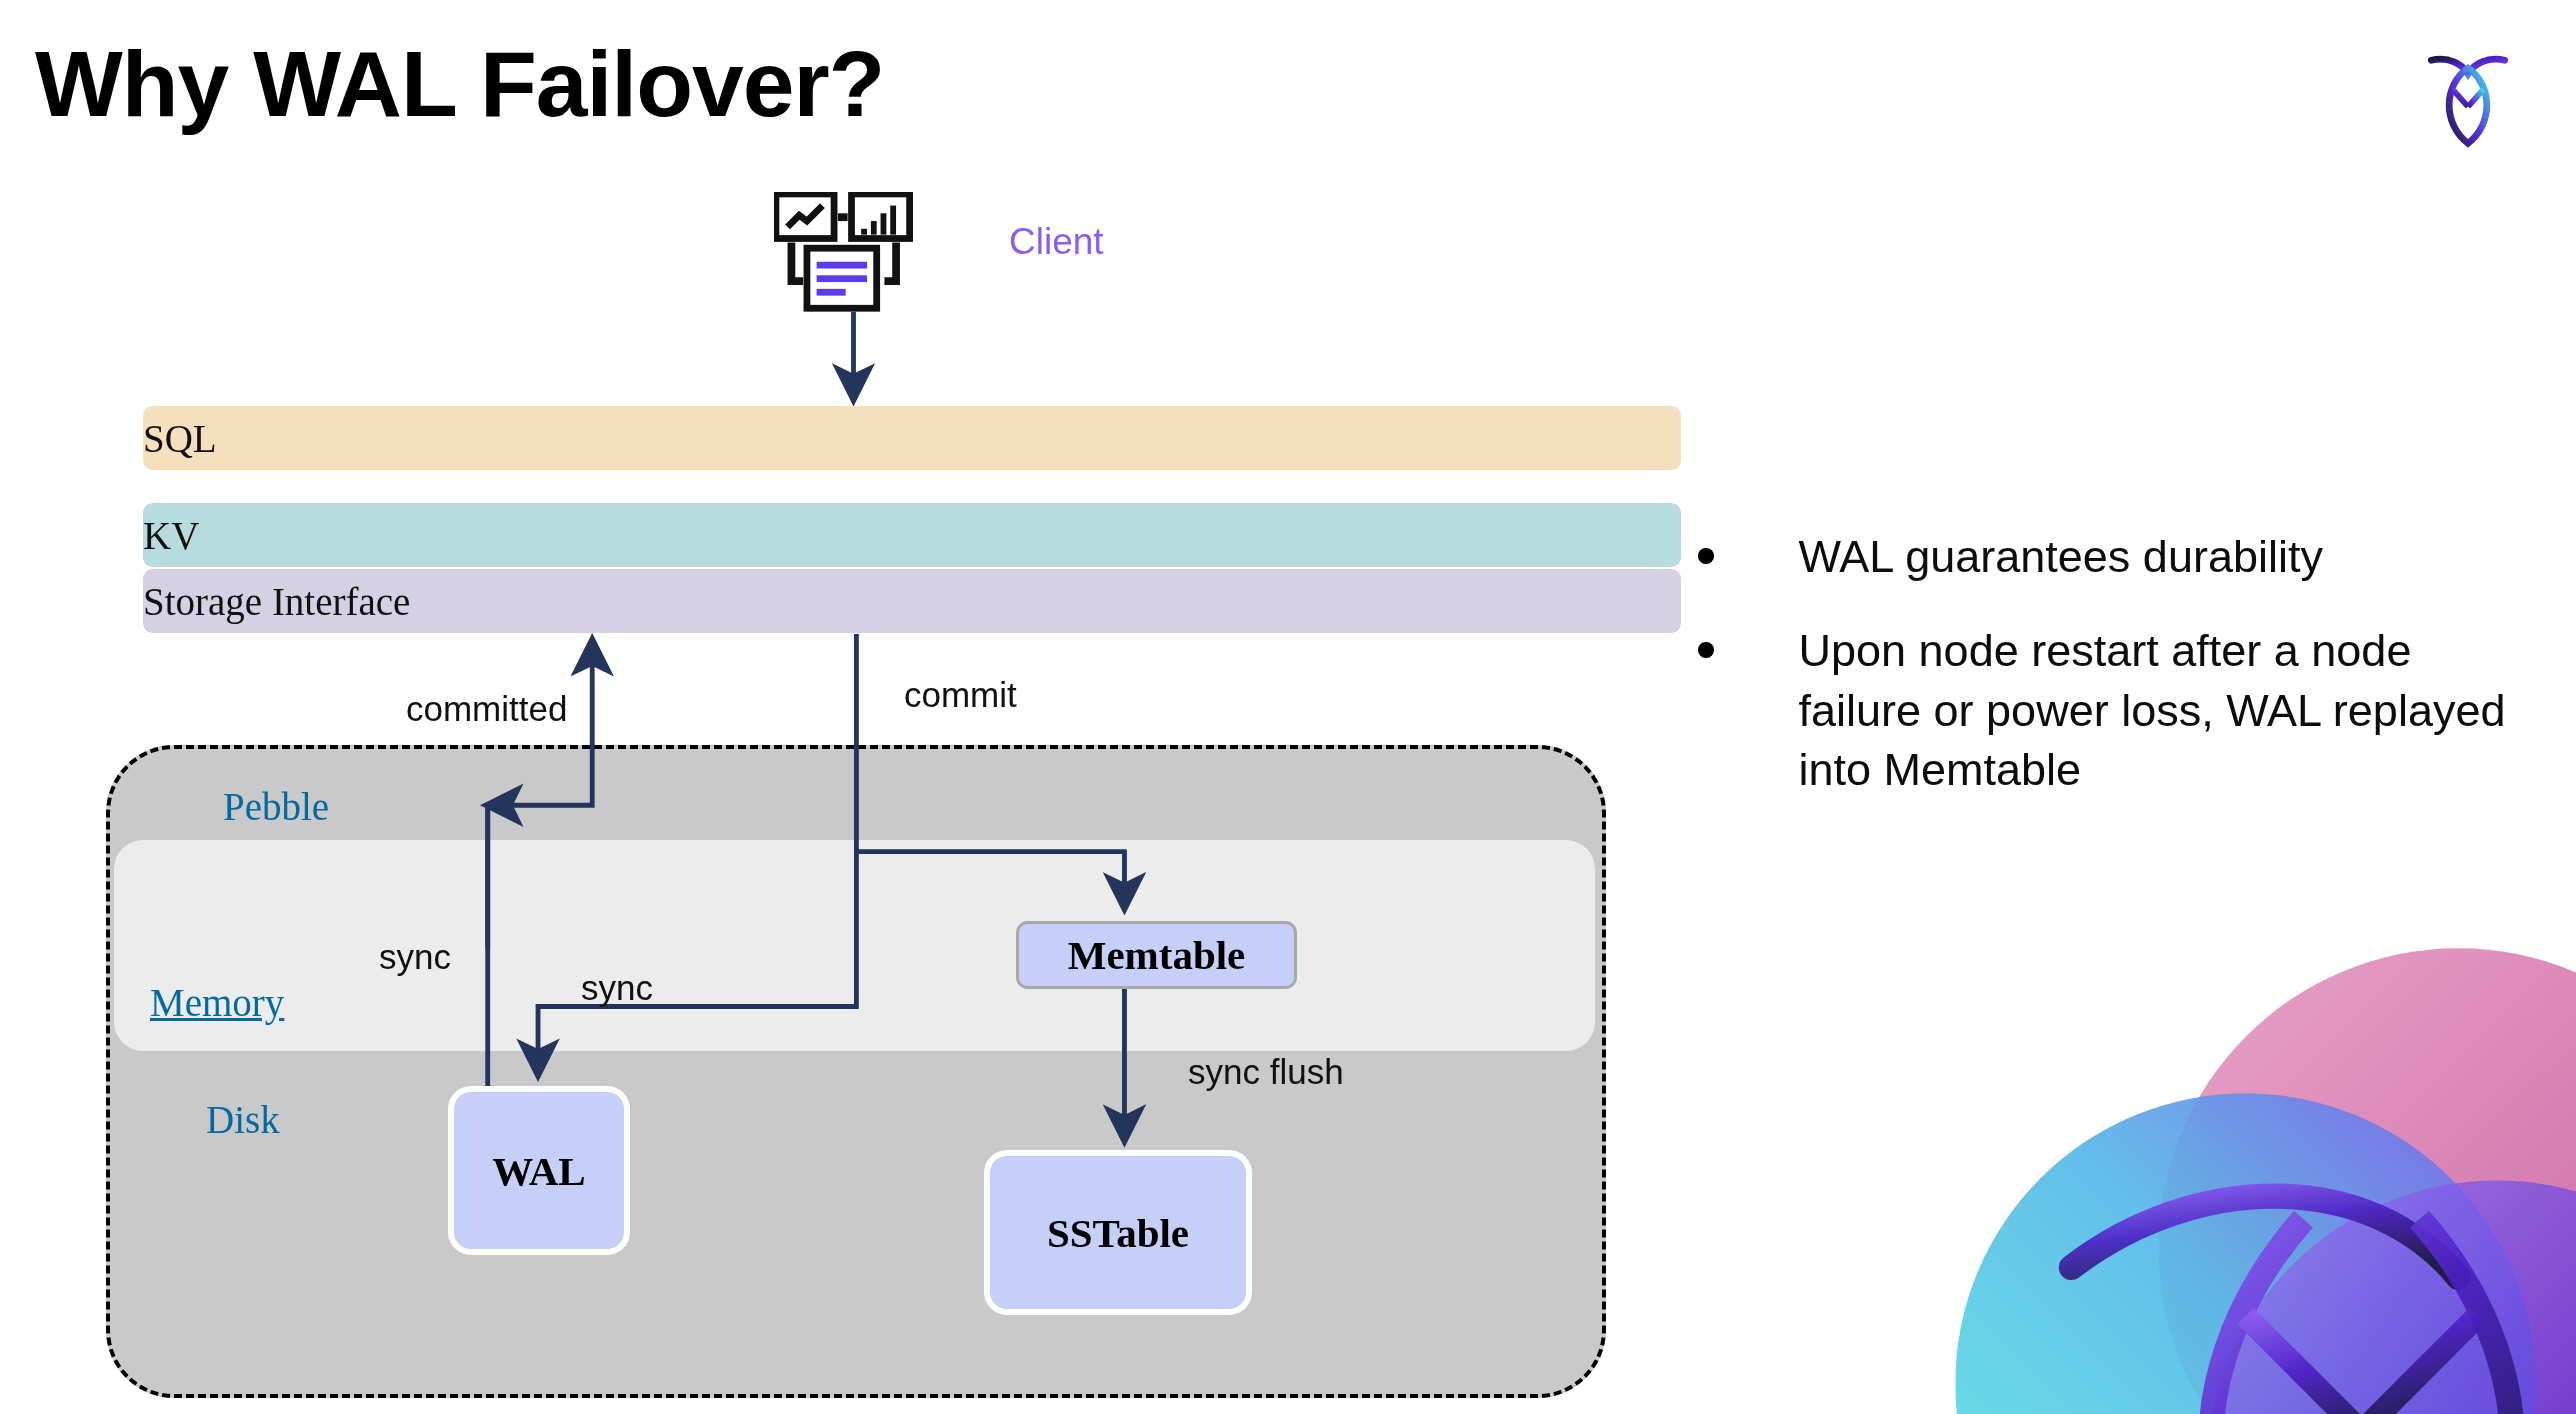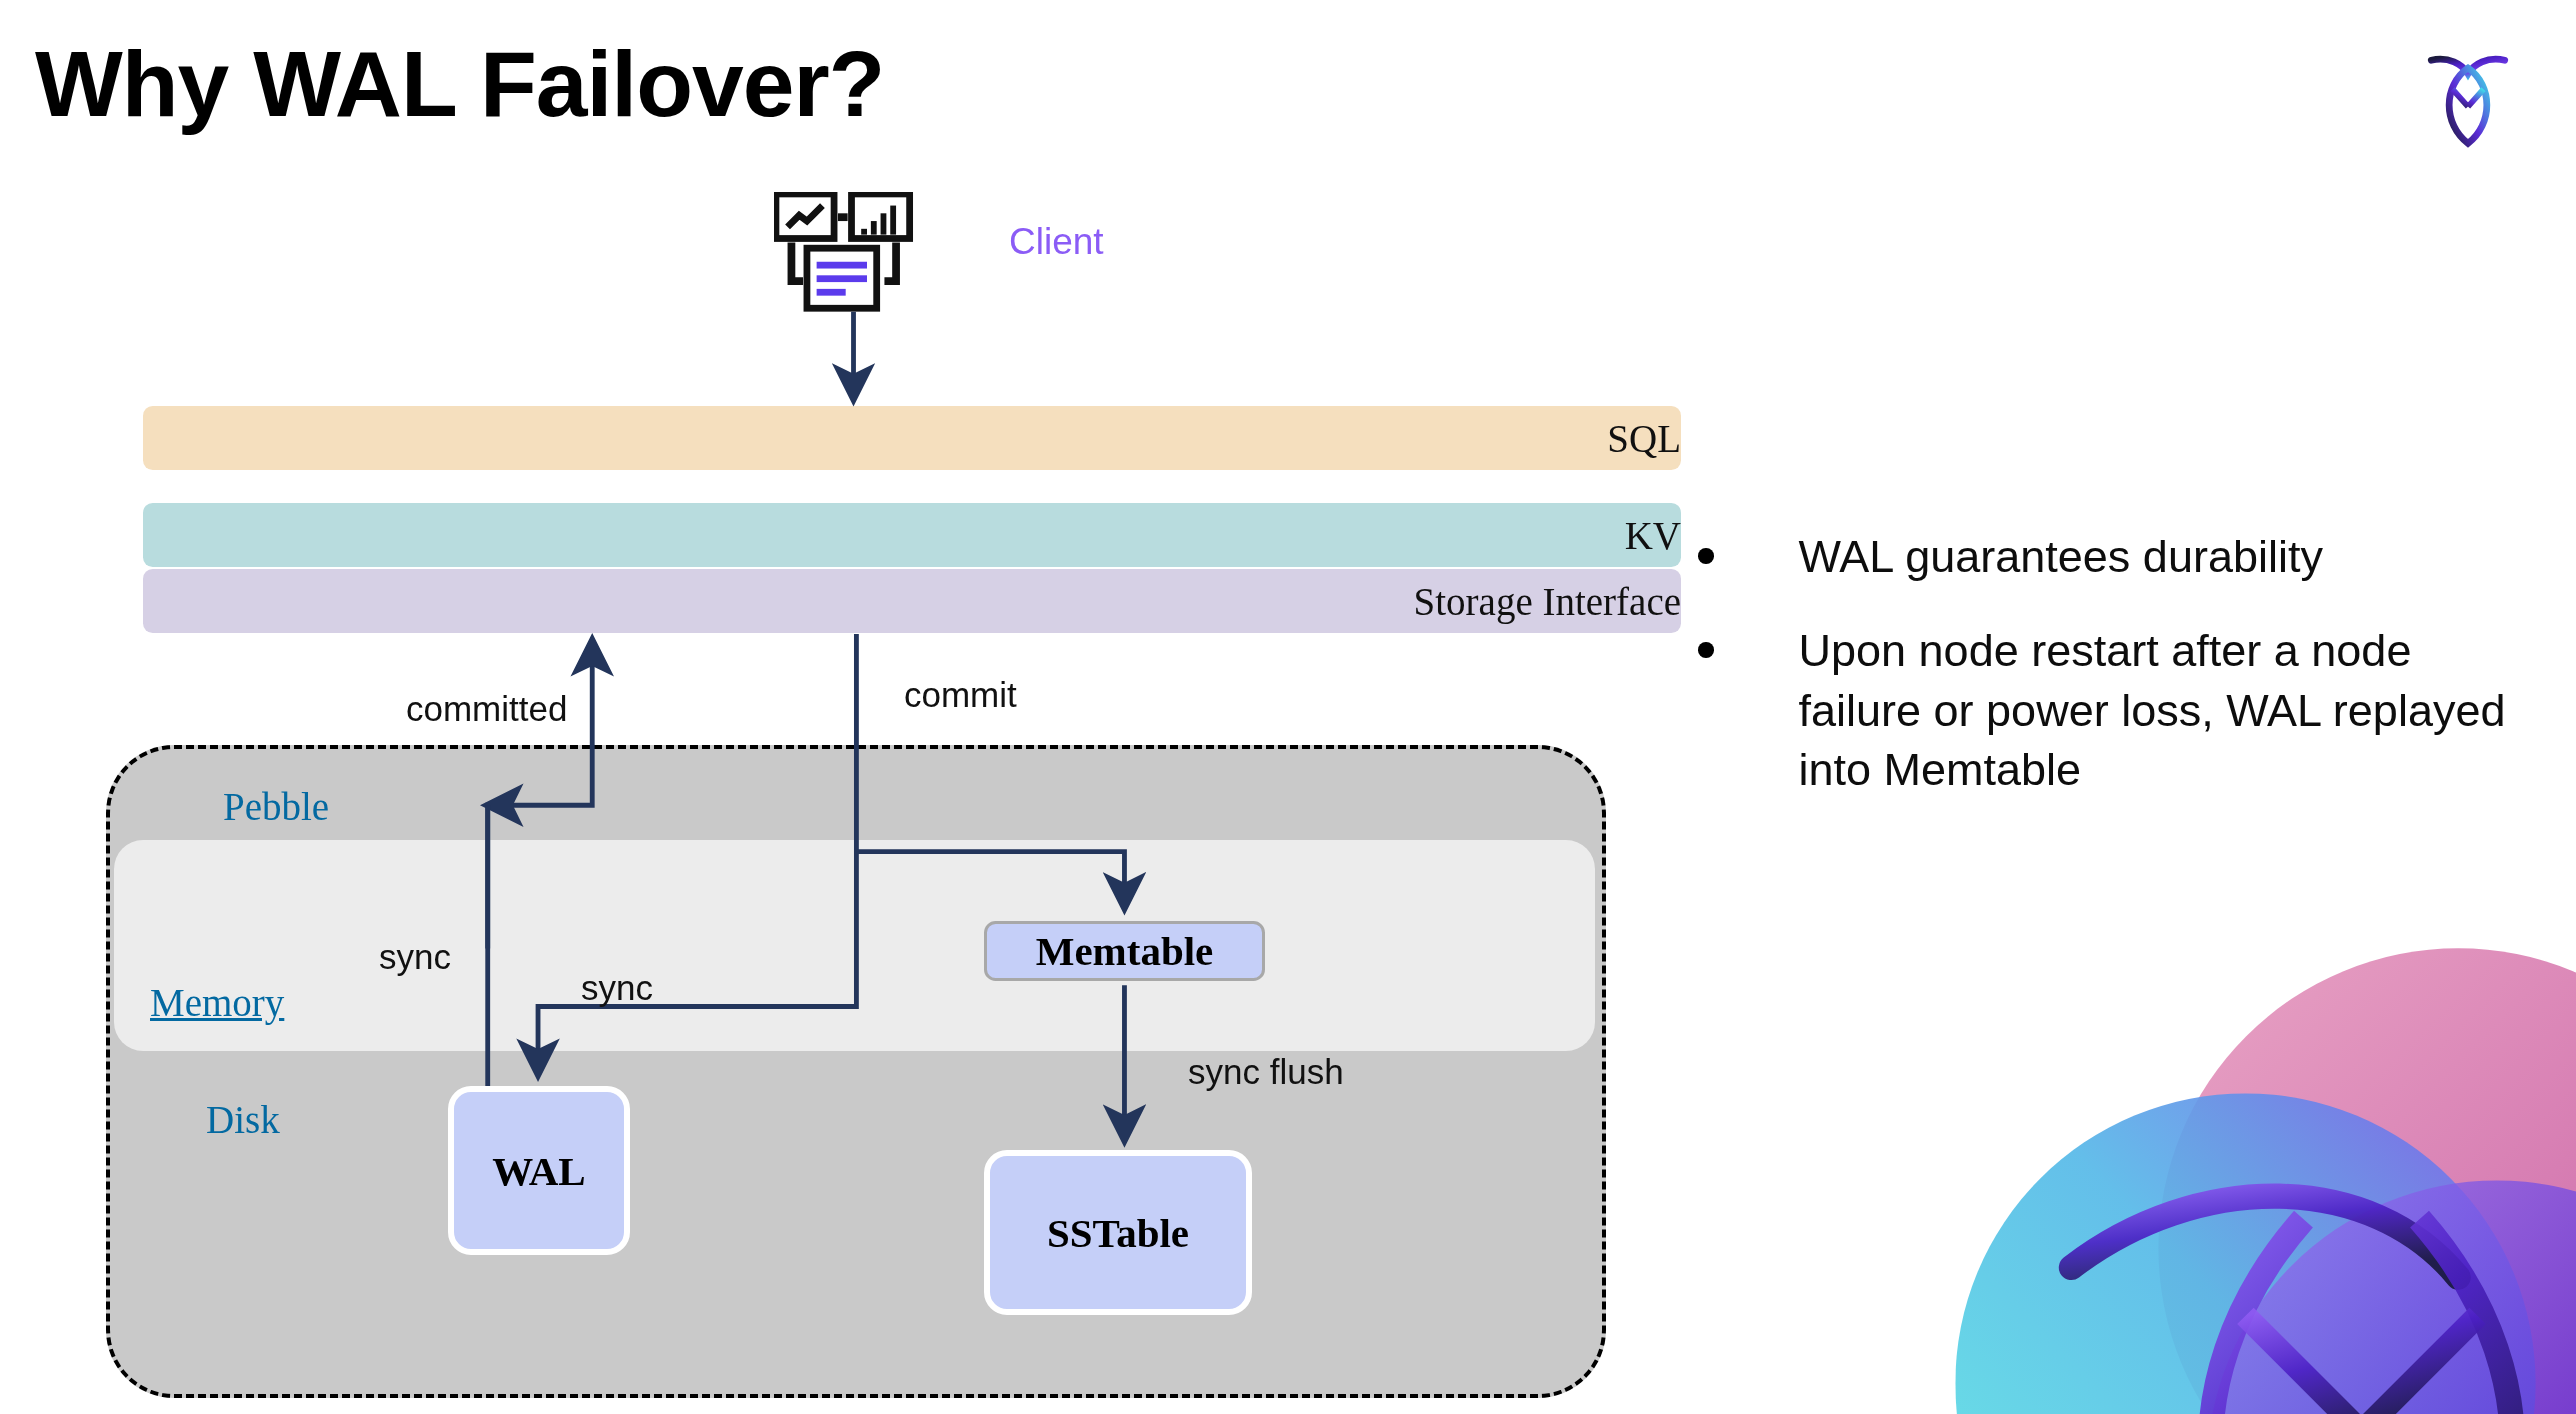--- a/index.html
+++ b/index.html
@@ -69,21 +69,21 @@
 
   
   .layer-bar {
     position: absolute;
     left: 143px;
     width: 1538px;
     height: 64px;
     border-radius: 9.7px;
     display: flex;
     align-items: center;
-    justify-content: flex-end;
+    justify-content: flex-start;
     font-family: "Liberation Serif", serif;
     font-size: 39px;
     color: #101010;
   }
   #layer-sql { top: 406px; background: #F5DFBE; }
   #layer-kv  { top: 503px; background: #B8DCDE; }
   #layer-si  { top: 569px; background: #D6D0E5; }
 
   
   #pebble-box {
@@ -124,24 +124,24 @@
     display: flex;
     align-items: center;
     justify-content: center;
     font-family: "Liberation Serif", serif;
     font-weight: bold;
     font-size: 41px;
     color: #000000;
     box-sizing: border-box;
   }
   #node-memtable {
-    left: 984px;
+    left: 1016px;
     top: 921px;
     width: 281px;
-    height: 60px;
+    height: 68px;
     border: 3.9px solid #A8A8A8;
     border-radius: 11.6px;
     font-family: Liberation Serif, serif;
   }
   #node-wal {
     left: 448px;
     top: 1086px;
     width: 182px;
     height: 169px;
     border: 6.8px solid #ffffff;

